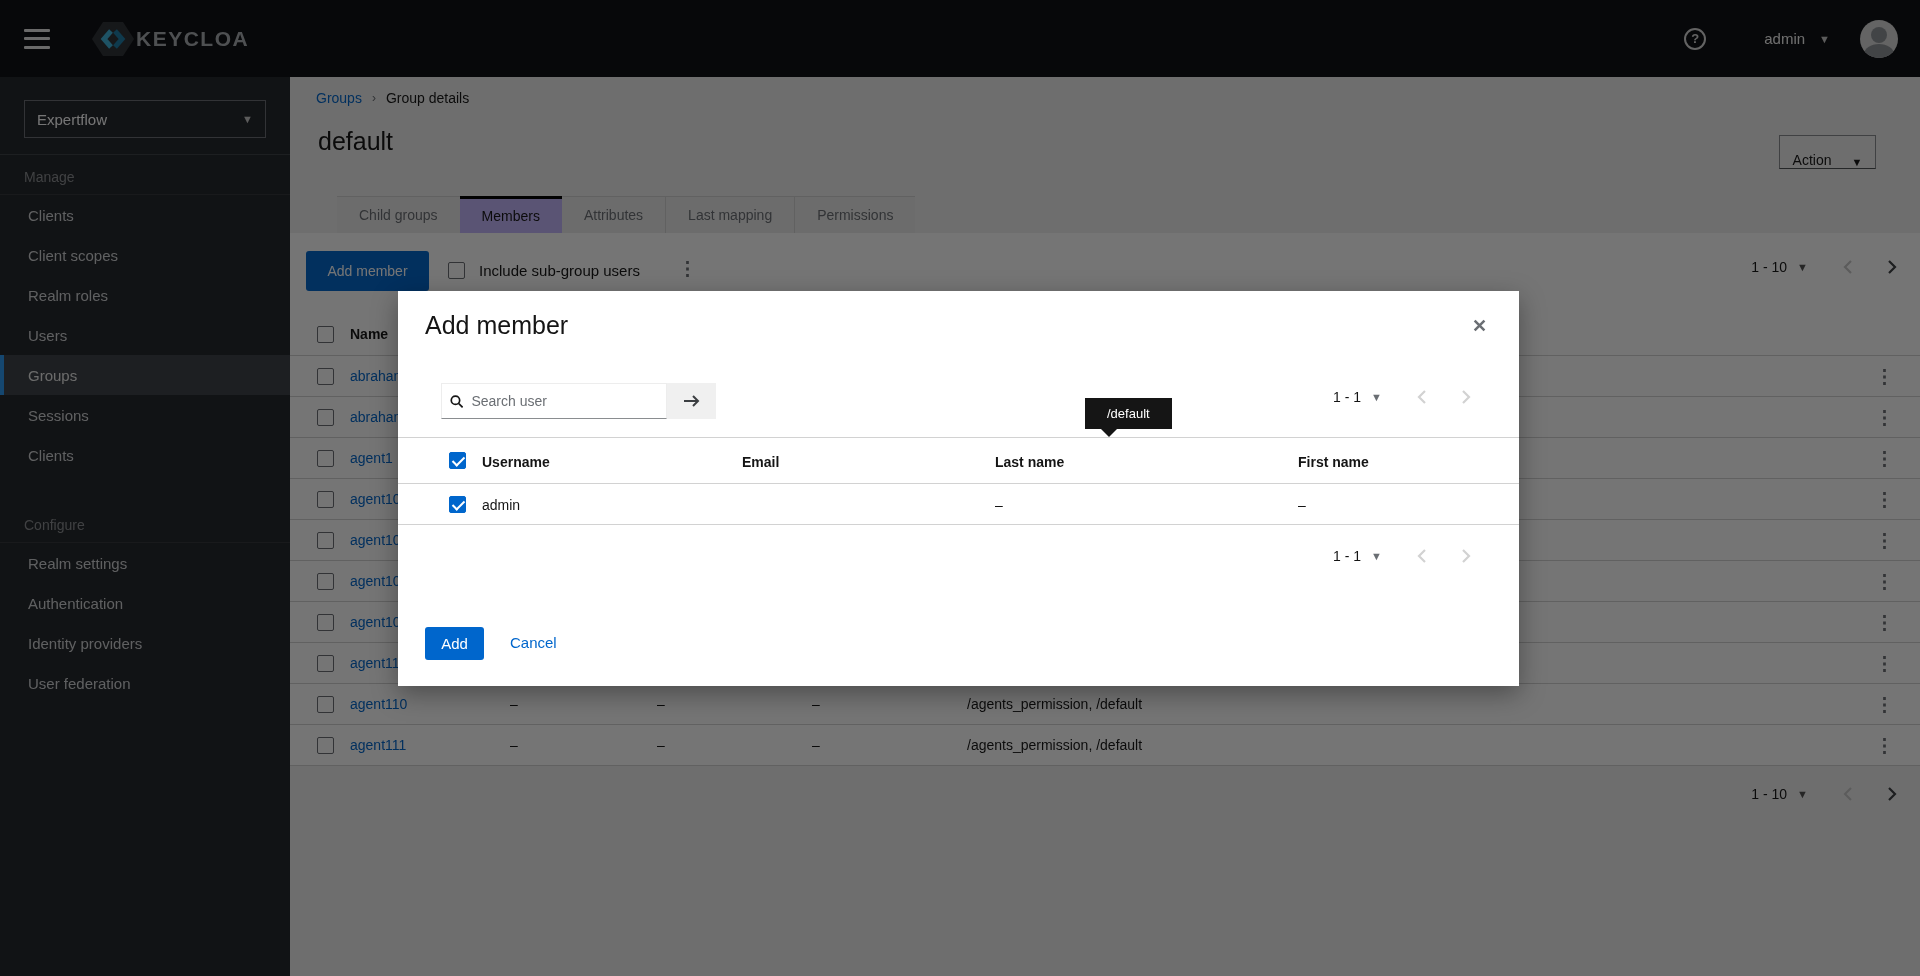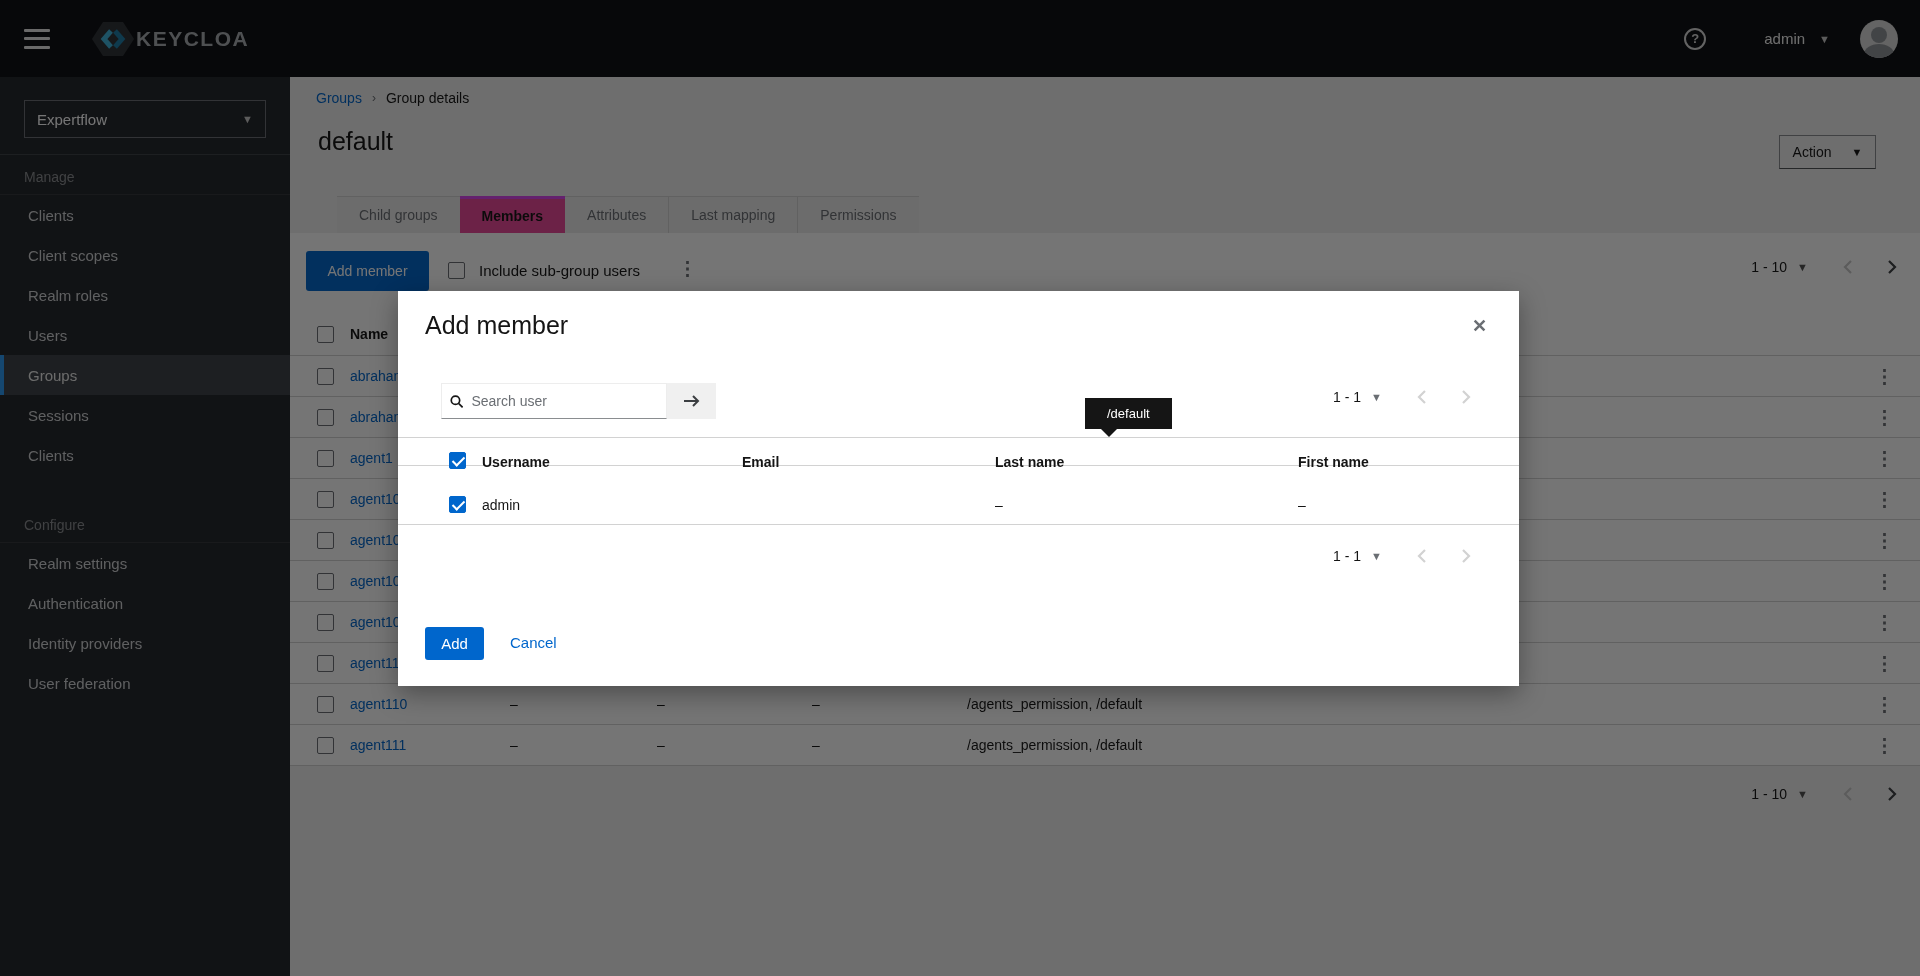--- a/index.html
+++ b/index.html
@@ -42,27 +42,27 @@
 
   
   .content { position:absolute; left:290px; top:77px; width:1630px; height:899px; background:#f0f0f0; }
   .breadcrumb { position:absolute; left:26px; top:13px; font-size:14px; display:flex; gap:10px; align-items:center; }
   .breadcrumb a { color:#0066cc; text-decoration:none; }
   .crumb-sep { color:#6a6e73; font-size:12px; }
   .breadcrumb .current { color:#151515; }
   .page-title { position:absolute; left:28px; top:50px; font-size:25px; font-weight:500; color:#151515; }
   .action-btn { position:absolute; right:44px; top:58px; width:97px; height:34px; background:transparent;
                 border:1px solid #8a8d90; border-bottom-color:#4f5255; color:#151515; font-size:14px;
-                display:flex; align-items:center; justify-content:center; gap:20px; cursor:pointer; }
+                display:flex; align-items:flex-end; justify-content:center; gap:20px; cursor:pointer; }
 
   .tabs { position:absolute; left:47px; top:119px; height:37px; display:flex; }
   .tab { height:37px; padding:0 22px; display:flex; align-items:center; font-size:14px;
          color:#6a6e73; background:#ececec; border-top:1px solid #d2d2d2; cursor:pointer; }
   .tab + .tab { border-left:1px solid #d2d2d2; }
-  .tab.active { background:#ec4899; color:#151515; border-top:3px solid #d946ef; border-left:none;font-weight:bold; }
+  .tab.active { background:#c4b5fd; color:#151515; border-top:3px solid #000000; border-left:none; }
   .tab.active + .tab { border-left:none; }
 
   .panel { position:absolute; left:0; top:156px; width:1630px; height:533px; background:#ffffff; }
 
   
   .toolbar { position:absolute; left:0; top:0; width:100%; height:80px; }
   .btn-primary { background:#0066cc; color:#fff; border:none; border-radius:3px; font-size:14px; cursor:pointer; }
   .add-member-btn { position:absolute; left:16px; top:18px; width:123px; height:40px; }
   .cb { width:17px; height:17px; border:1px solid #6a6e73; border-radius:2px; background:#fff;
         display:inline-block; position:relative; cursor:pointer; flex:none; }
@@ -114,21 +114,21 @@
   .search-arrow-btn { width:49px; height:36px; background:#f0f0f0; border:none; cursor:pointer;
                       display:flex; align-items:center; justify-content:center; }
   .modal-pagination-top { position:absolute; right:47px; top:98px; }
   .modal-pagination-bottom { position:absolute; right:47px; top:257px; }
 
   .tooltip { position:absolute; left:687px; top:107px; background:#151515; color:#ffffff;
              font-size:13px; padding:8px 22px; z-index:60; }
   .tooltip::after { content:""; position:absolute; left:16px; bottom:-8px; border-left:8px solid transparent;
                     border-right:8px solid transparent; border-top:8px solid #151515; }
 
-  .m-thead { position:absolute; left:0; top:146px; width:100%; height:29px;
+  .m-thead { position:absolute; left:0; top:146px; width:100%; height:47px;
              border-top:1px solid #d2d2d2; border-bottom:1px solid #d2d2d2; }
   .m-thead .cb { position:absolute; left:51px; top:14px; }
   .m-col { position:absolute; font-size:14px; font-weight:bold; color:#151515; top:16px; }
   .mc-user { left:84px; } .mc-email { left:344px; } .mc-last { left:597px; } .mc-first { left:852px;padding-left:48px; }
   .m-trow { position:absolute; left:0; top:193px; width:100%; height:41px; border-bottom:1px solid #d2d2d2; }
   .m-trow .cb { position:absolute; left:51px; top:12px; }
   .m-cell { position:absolute; top:13px; font-size:14px; color:#151515; }
 
   .modal-add-btn { position:absolute; left:27px; top:336px; width:59px; height:33px; font-size:15px; }
   .modal-cancel { position:absolute; left:112px; top:343px; color:#0066cc; font-size:15px;

